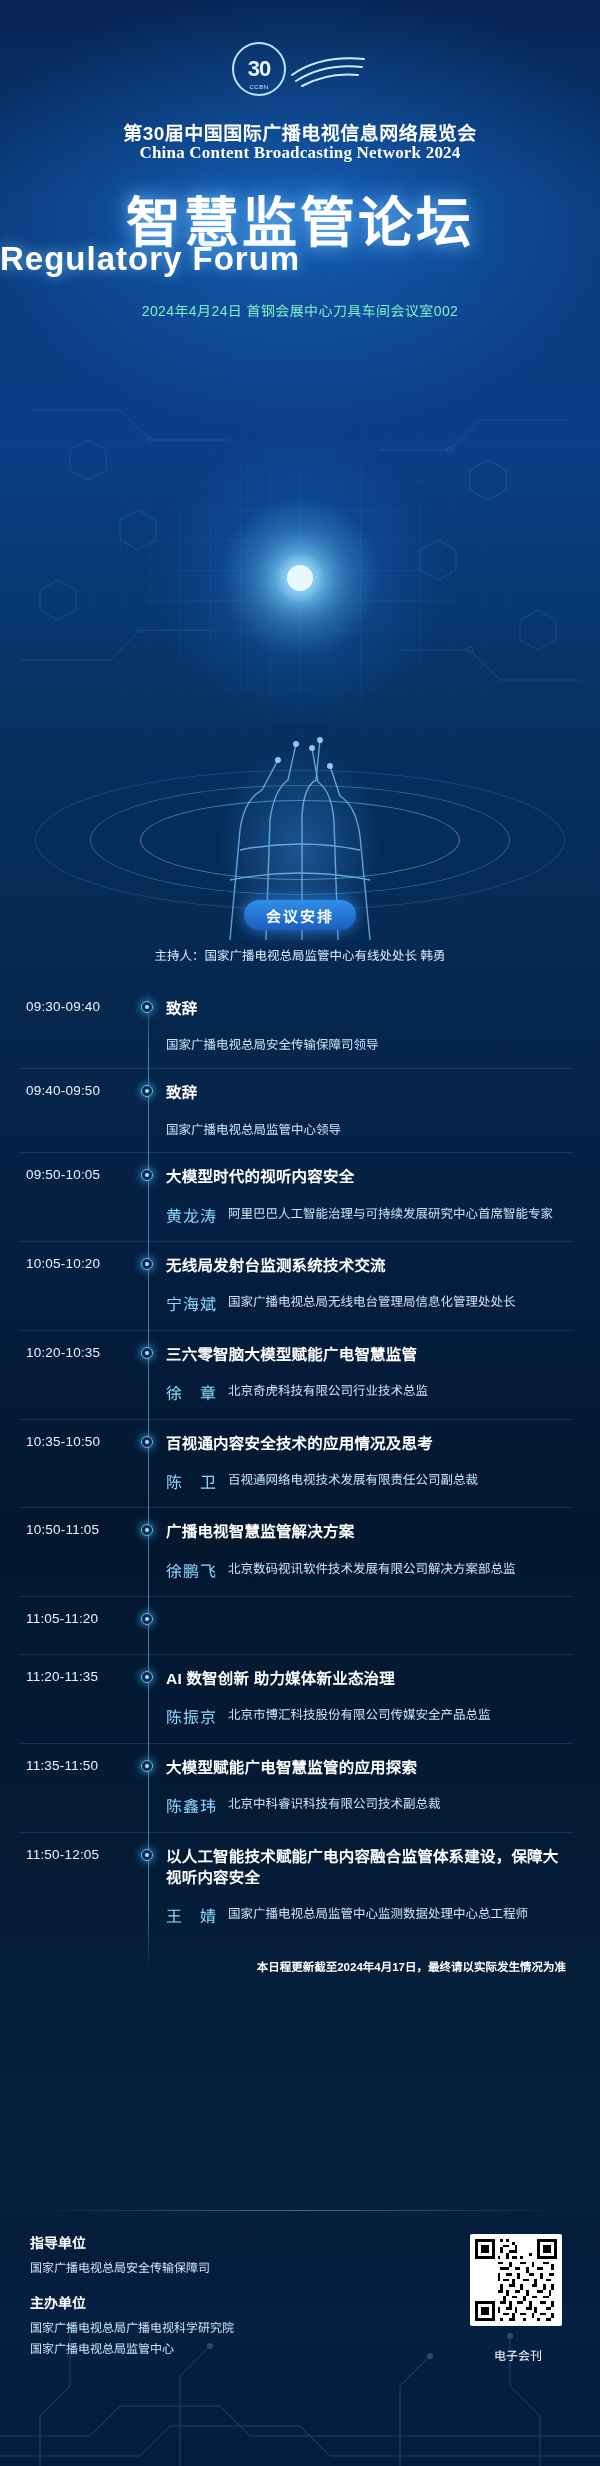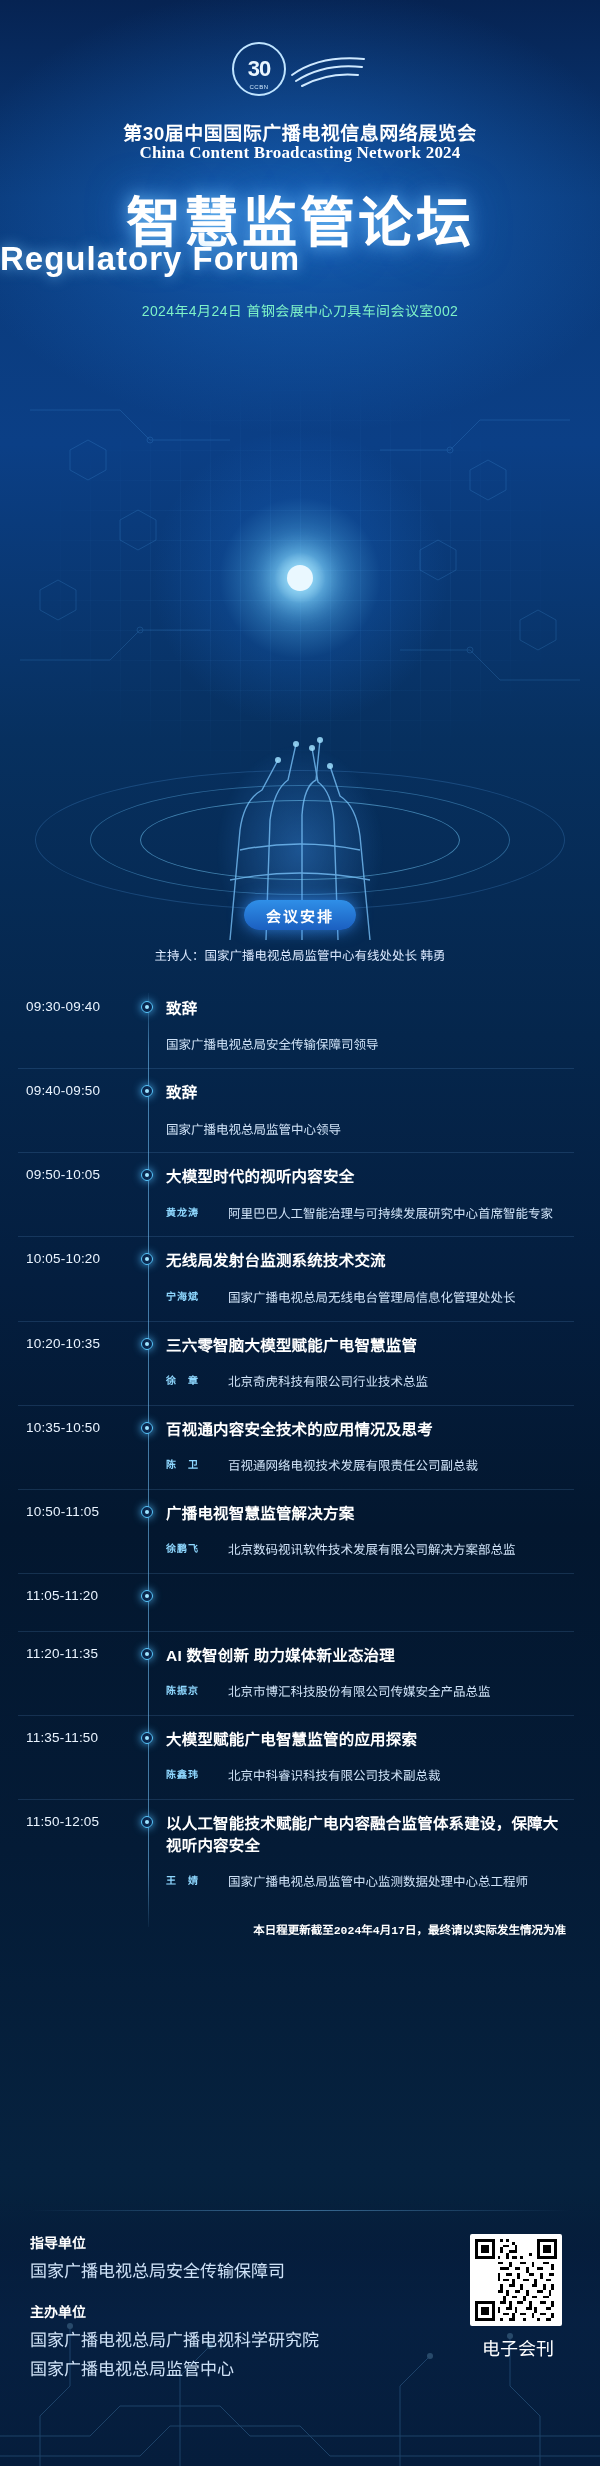--- a/index.html
+++ b/index.html
@@ -145,55 +145,54 @@
   }
   .body { flex: 1; padding-left: 6px; }
   .topic {
     color: #ffffff; font-size: 15.5px; font-weight: bold; line-height: 1.38;
     letter-spacing: .2px;
   }
   .speaker-block {
     display: flex; align-items: flex-start; margin-top: 18px;
   }
   .sp-name {
-    color: #8fd8ff; font-size: 10px; font-weight: bold; flex: none;
+    color: #8fd8ff; font-size: 16px; font-weight: normal; flex: none;
     width: 62px; letter-spacing: 1px; line-height: 1.4;
   }
   .sp-org {
     color: #cfe2f7; font-size: 12.5px; line-height: 1.42; flex: 1;
   }
   .note {
     text-align: right; color: #ffffff; font-size: 11.5px; font-weight: bold;
     padding: 16px 8px 0 0;
-    font-family: Liberation Mono, monospace;
   }
 
   
   .footer {
     position: absolute; left: 0; right: 0; bottom: 0; height: 268px;
     background: linear-gradient(180deg, rgba(5,25,55,0) 0%, rgba(5,28,60,.75) 18%, rgba(6,32,66,.95) 45%, #051d3c 100%);
     padding: 34px 30px 0 30px;
   }
   .footer .divider {
     position: absolute; left: 30px; right: 30px; top: 12px; height: 1px;
     background: linear-gradient(90deg, rgba(120,200,255,0), rgba(120,200,255,.45), rgba(120,200,255,0));
   }
   .f-head {
     color: #ffffff; font-size: 14px; font-weight: bold; margin-bottom: 6px;
   }
-  .f-item { color: #cfe2f7; font-size: 17px; line-height: 1.7; }
+  .f-item { color: #cfe2f7; font-size: 12px; line-height: 1.7; }
   .f-gap { height: 14px; }
   .qr-wrap {
     position: absolute; right: 34px; top: 36px; width: 96px; text-align: center;
   }
   .qr {
     width: 92px; height: 92px; background: #ffffff; padding: 5px; border-radius: 2px;
   }
   .qr svg { display: block; }
-  .qr-label { color: #ffffff; font-size: 18px; margin-top: 8px; }
+  .qr-label { color: #ffffff; font-size: 12px; margin-top: 20px; }
   .circuit {
     position: absolute; left: 0; right: 0; bottom: 0; height: 200px;
     opacity: .22;
   }
 </style>
 </head>
 <body>
 
 <div class="poster">
 

